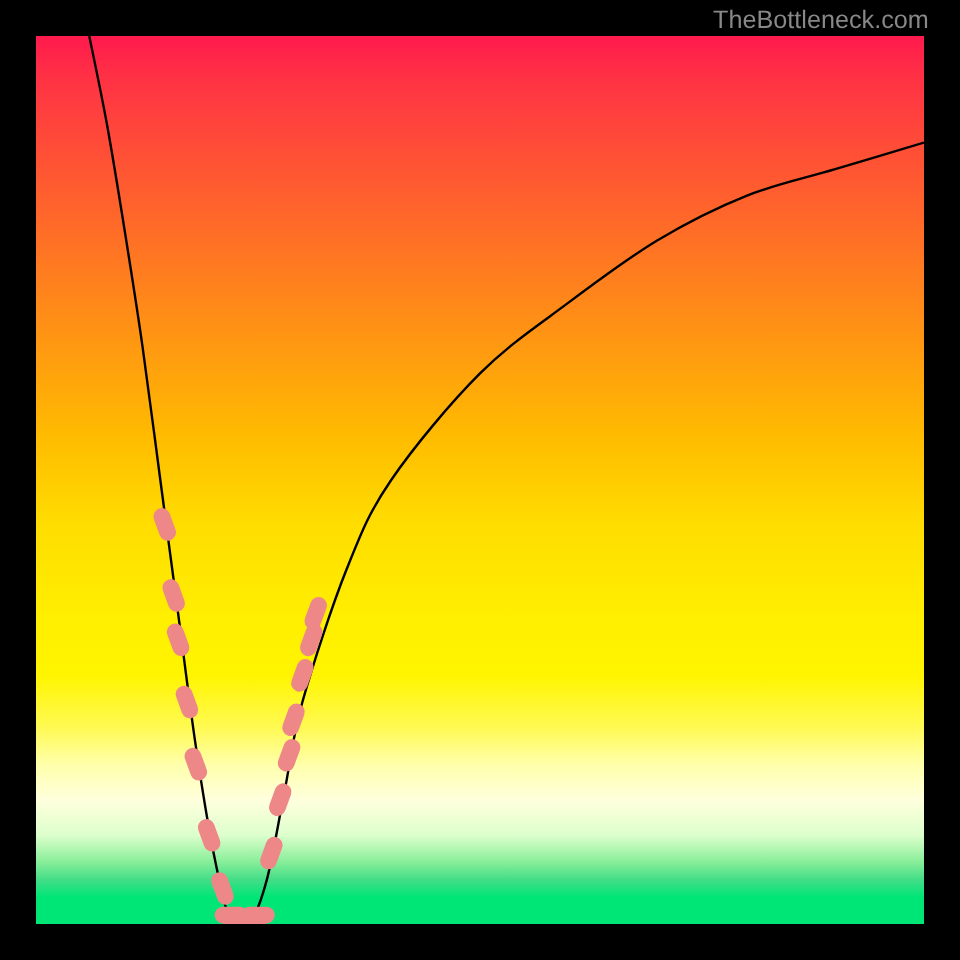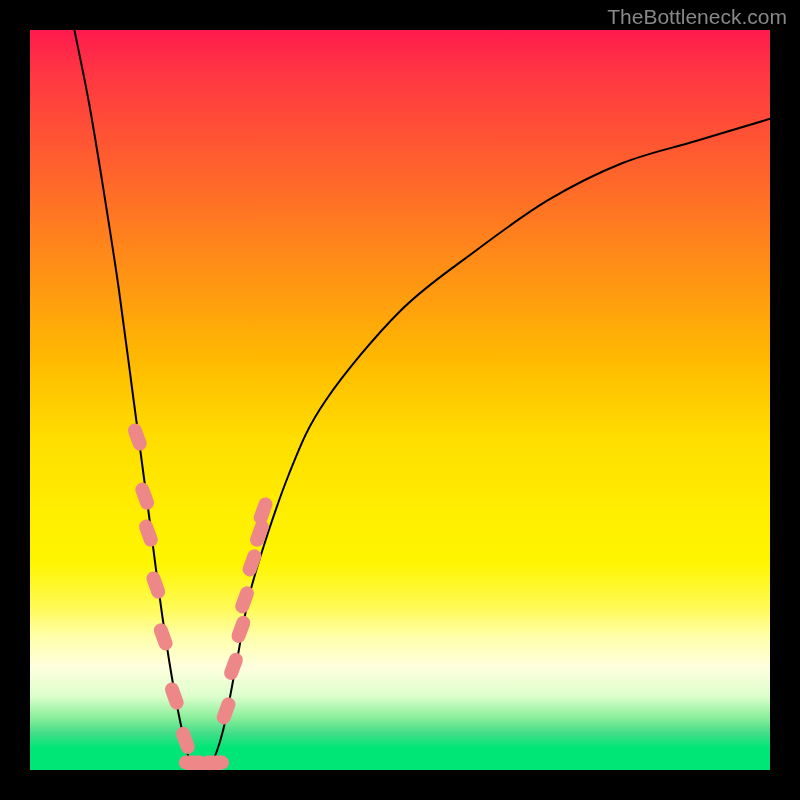--- a/index.html
+++ b/index.html
@@ -10,21 +10,21 @@
     body {
       width: 800px;
       height: 800px;
       background: #000;
       position: relative;
       font-family: Arial, sans-serif;
     }
     .watermark {
       position: absolute;
       top: 5px;
-      right: 13px;
+      right: 26px;
       color: #888;
       font-size: 21px;
       font-weight: normal;
       z-index: 10;
     }
     .plot-area {
       position: absolute;
       top: 30px;
       left: 30px;
       width: 740px;

